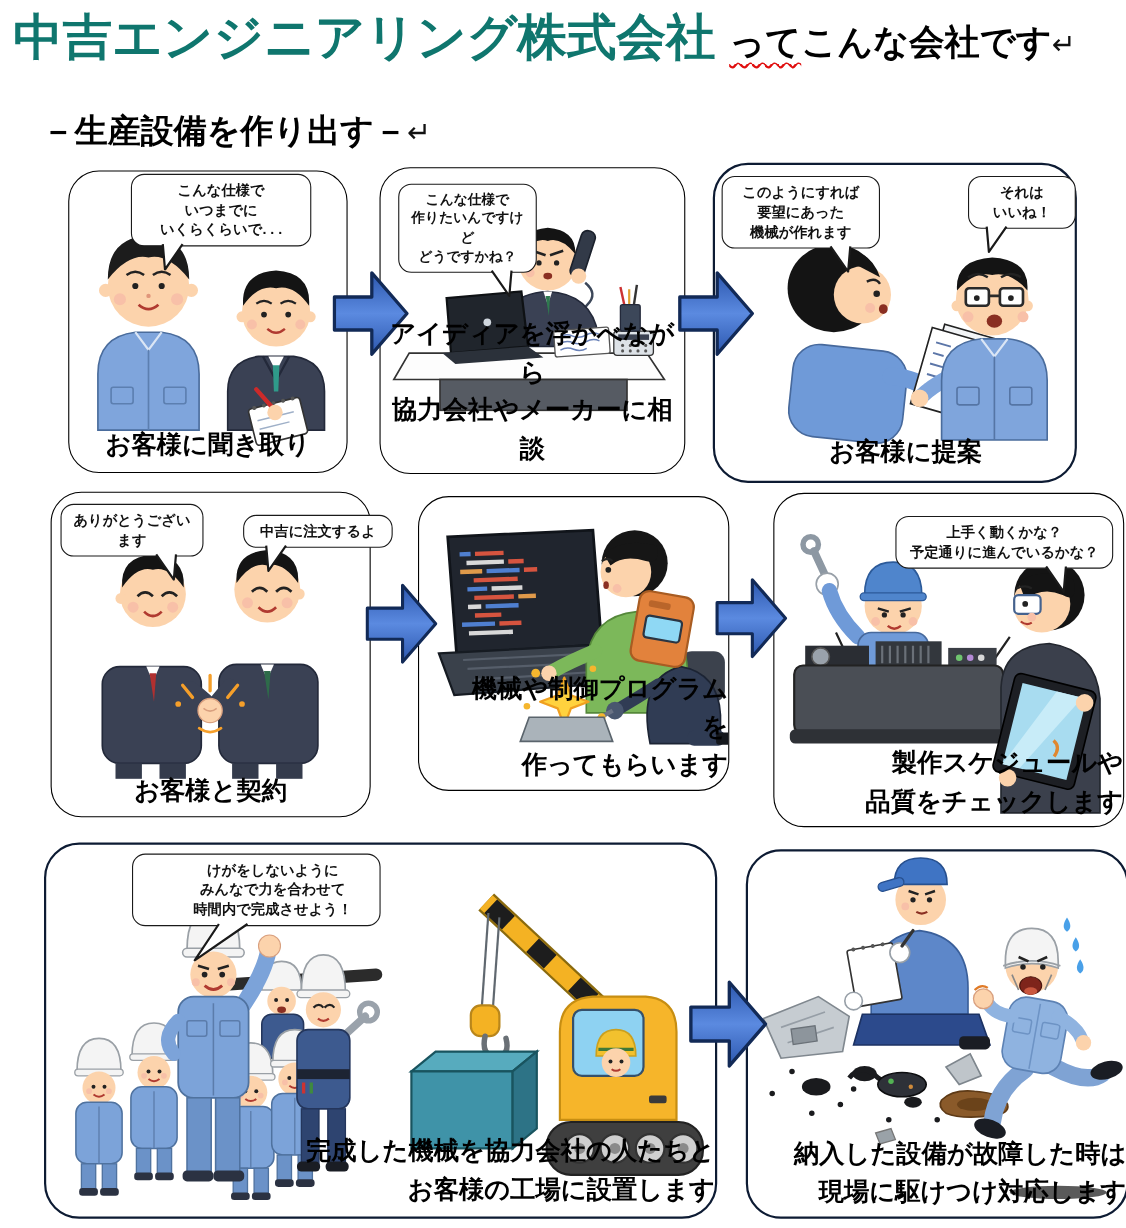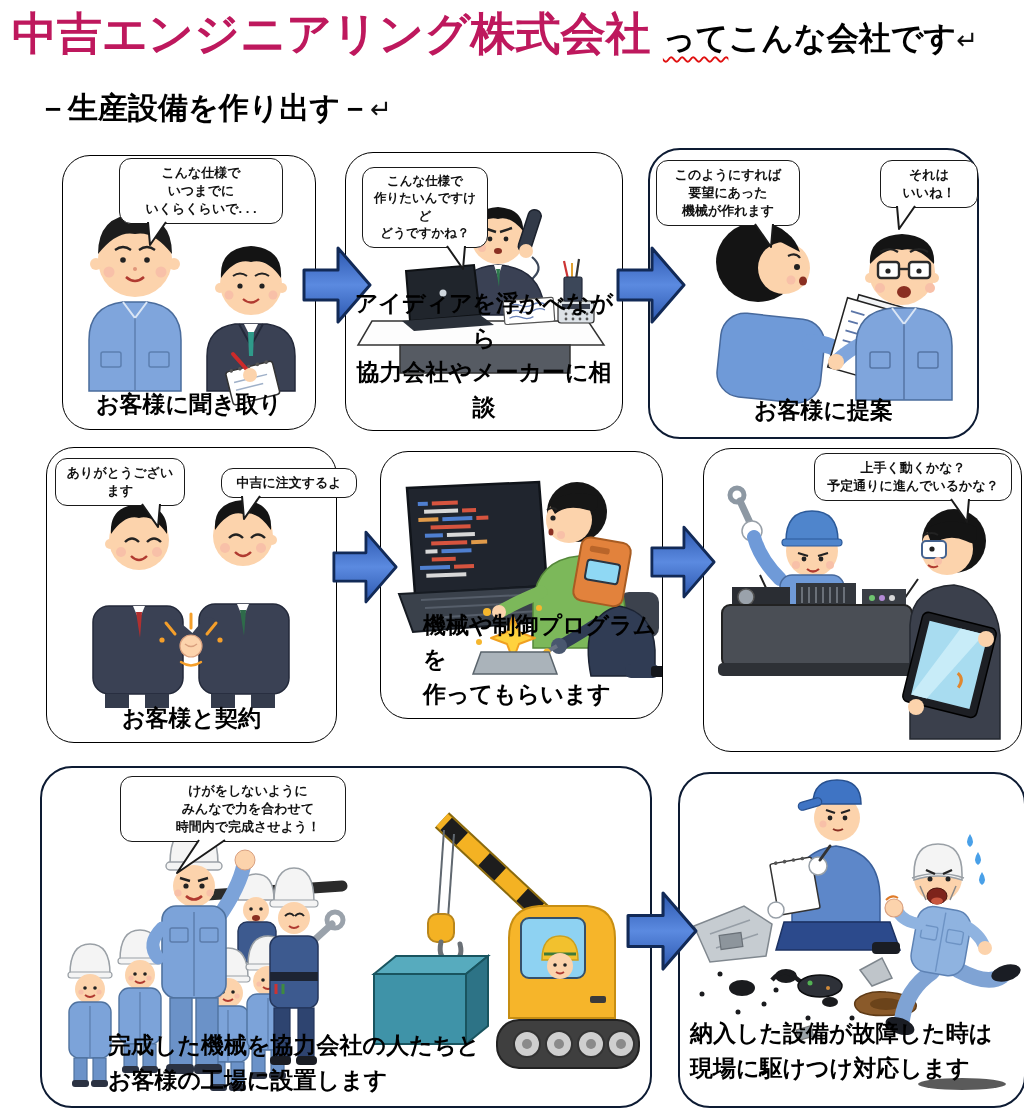--- a/index.html
+++ b/index.html
@@ -1,46 +1,46 @@
 <!DOCTYPE html>
 <html><head>
 <meta charset="utf-8">
 <style>
   html,body { margin:0; padding:0; background:#fff; }
   .page { position:relative; width:1024px; height:1116px; background:#ffffff; overflow:hidden;
           font-family:"Liberation Sans","DejaVu Sans",sans-serif; }
 
   
   .titlebar { position:absolute; left:12px; top:4px; white-space:nowrap; }
-  .title-main { font-size:45px; font-weight:800; color:#be185d; letter-spacing:0px; }
+  .title-main { font-size:45px; font-weight:800; color:#0f766e; letter-spacing:0px; }
   .title-sub  { font-size:32px; font-weight:600; color:#000; margin-left:8px; }
   .squiggle { text-decoration:underline; text-decoration-style:wavy; text-decoration-color:#e01010;
               text-decoration-thickness:1.5px; text-underline-offset:7px; }
   .ret { font-size:26px; font-weight:400; color:#111; }
-  .subtitle { position:absolute; left:38px; top:88px; font-size:30px; font-weight:600; color:#000; white-space:nowrap; }
+  .subtitle { position:absolute; left:38px; top:99px; font-size:30px; font-weight:600; color:#000; white-space:nowrap; }
 
   
   .panel { position:absolute; background:#fff; border:1.7px solid #000; border-radius:28px; }
   .panel.thick { border-color:#0d1b33; border-width:2.2px; border-radius:32px; }
   .illus { position:absolute; left:0; top:0; width:100%; height:100%; }
 
   
   .bubble { position:absolute; background:#fff; border:1.6px solid #1a1a1a; border-radius:12px;
             padding:5px 6px; z-index:3; }
   .bubble-text { display:block; white-space:pre-line; font-size:13px; line-height:1.38;
                  text-align:center; color:#111; font-weight:600; }
   .tail { position:absolute; bottom:-23px; width:26px; height:25px; }
   .tail.flip { transform:scaleX(-1); }
   .tail-wide { position:absolute; bottom:-33px; width:60px; height:35px; }
 
   
   .caption { position:absolute; left:0; right:0; white-space:pre-line; font-size:23px; line-height:1.5;
              color:#000; z-index:2; font-weight:600; }
   .caption.center { text-align:center; }
-  .caption.left { text-align:left;font-family:Liberation Serif, serif; }
+  .caption.left { text-align:right; }
 
   .flow-arrow { position:absolute; z-index:1; }
 </style>
 </head>
 <body>
 
 <div class="page">
 
   <svg width="0" height="0" style="position:absolute" aria-hidden="true">
     <defs>
@@ -442,27 +442,29 @@
         <g transform="rotate(14 246 214)">
           <rect x="208" y="170" width="76" height="92" rx="6" fill="#1d1f24" stroke="#000" stroke-width="1.5"></rect>
           <rect x="216" y="178" width="60" height="76" fill="#a8dcf0"></rect>
           <polygon points="216,254 248,178 272,178 232,254" fill="#c8ecf8"></polygon>
           <path d="M256 222 q8 4 4 14" stroke="#e0872f" stroke-width="3" fill="none"></path>
         </g>
         <circle cx="212" cy="258" r="8" fill="#fcd3ac"></circle>
           <circle cx="282" cy="190" r="8" fill="#fcd3ac"></circle>
       </g>
     </svg>
-    <div class="bubble" style="left:110px;top:4px;width:184px;">
+    <div class="bubble" style="left:110px;top:20px;width:184px;">
       <span class="bubble-text">上手く動くかな？
 予定通りに進んでいるかな？</span>
       <svg class="tail flip" style="left:130px;" viewBox="0 0 26 25">
           <path d="M20,1 L4,24 L2,1" fill="#fff" stroke="#1a1a1a" stroke-width="2" stroke-linejoin="round"></path>
         </svg>
     </div>
+    <div class="caption left" style="bottom:6px;padding-left:48px;">製作スケジュールや
+品質をチェックします</div>
   </section>
 
   <svg class="flow-arrow" style="left:332px;top:527px;" width="66" height="80" viewBox="0 0 70 84">
     <polygon points="2,27 36,27 36,5 68,42 36,79 36,57 2,57" fill="url(#agrad)" stroke="#122a57" stroke-width="3" stroke-linejoin="round"></polygon>
   </svg>
   <svg class="flow-arrow" style="left:650px;top:522px;" width="66" height="80" viewBox="0 0 70 84">
     <polygon points="2,27 36,27 36,5 68,42 36,79 36,57 2,57" fill="url(#agrad)" stroke="#122a57" stroke-width="3" stroke-linejoin="round"></polygon>
   </svg>
 
   <section class="panel thick" style="left:40px;top:766px;width:608px;height:338px;">
@@ -642,21 +644,21 @@
           <circle cx="268" cy="105" r="2.5" fill="#222"></circle>
         <ellipse cx="257" cy="122" rx="10" ry="8" fill="#7e241b" stroke="#4a150e" stroke-width="1"></ellipse>
         <ellipse cx="257" cy="127" rx="6" ry="3.5" fill="#c9573f"></ellipse>
         <g fill="#49a0e8">
           <path d="M290 60 q6 9 0 13 q-6 -4 0 -13 Z"></path>
           <path d="M298 78 q6 9 0 13 q-6 -4 0 -13 Z"></path>
           <path d="M302 98 q6 9 0 13 q-6 -4 0 -13 Z"></path>
         </g>
       </g>
     </svg>
-    <div class="caption left" style="bottom:20px;padding-left:10px;">納入した設備が故障した時は
+    <div class="caption left" style="bottom:6px;padding-left:10px;">納入した設備が故障した時は
 現場に駆けつけ対応します</div>
   </section>
 
   <svg class="flow-arrow" style="left:626px;top:886px;" width="72" height="90" viewBox="0 0 70 84">
     <polygon points="2,27 36,27 36,5 68,42 36,79 36,57 2,57" fill="url(#agrad)" stroke="#122a57" stroke-width="3" stroke-linejoin="round"></polygon>
   </svg>
 
 </div>
 
 </body></html>

